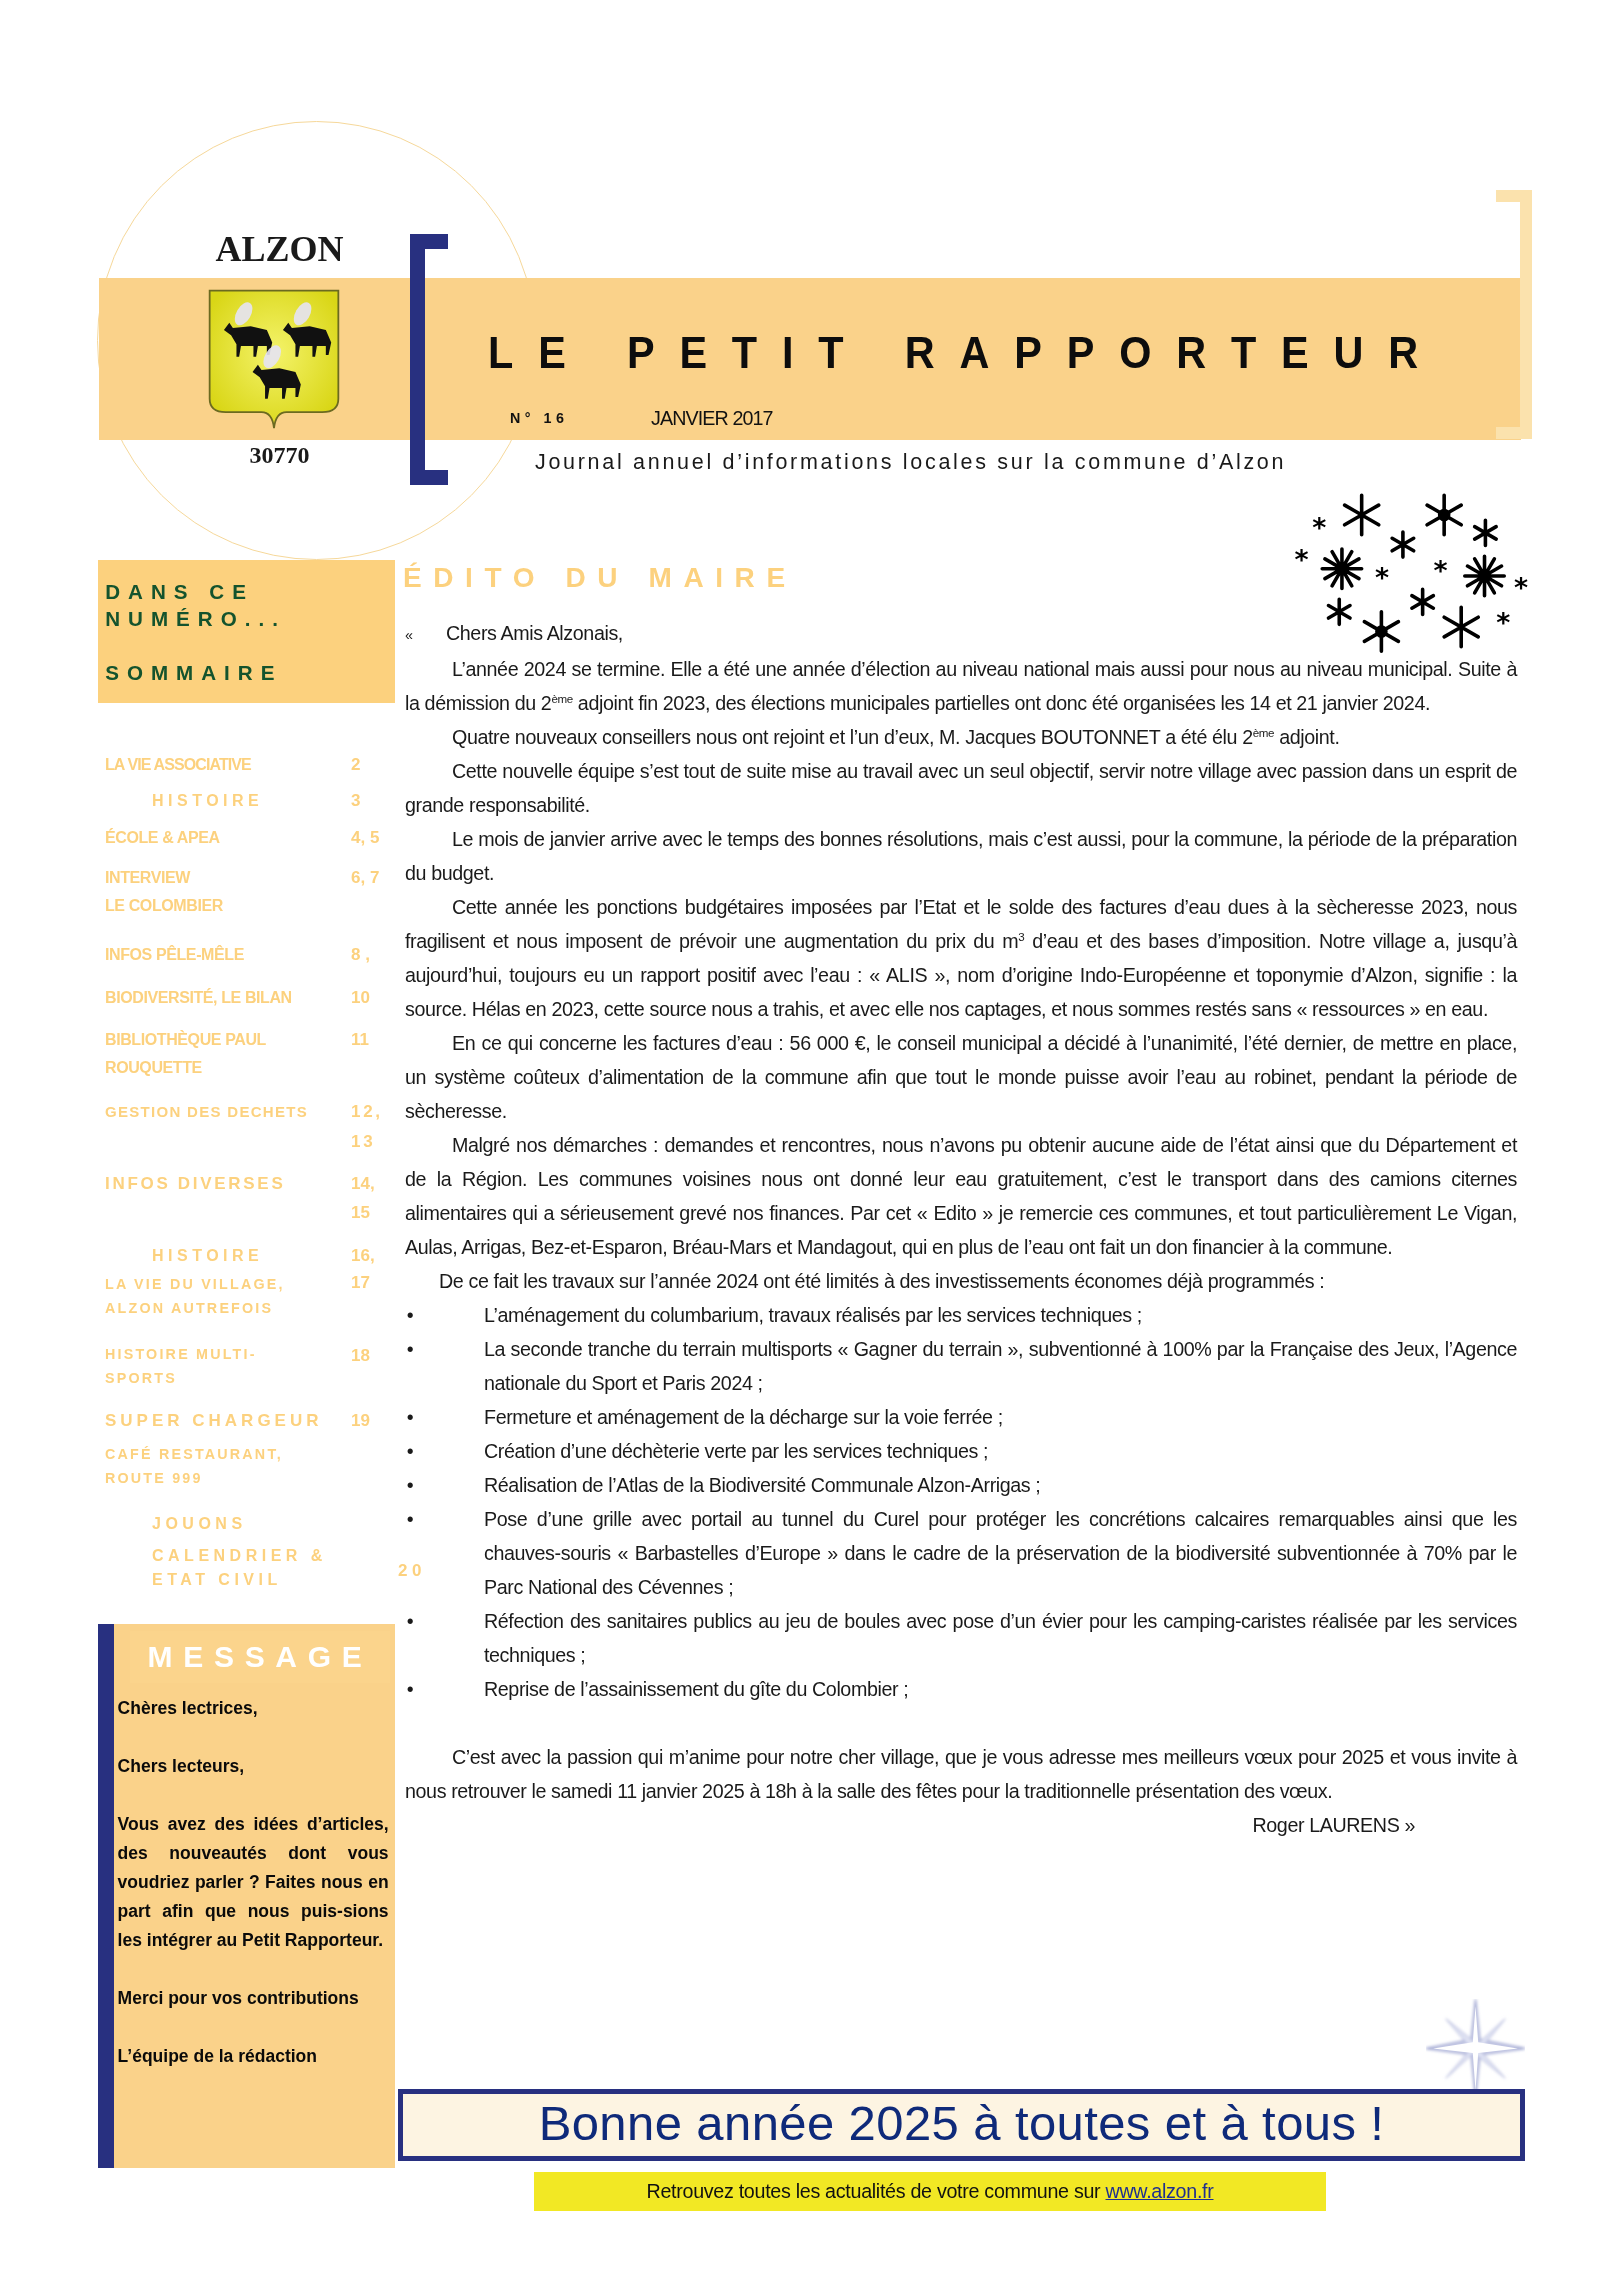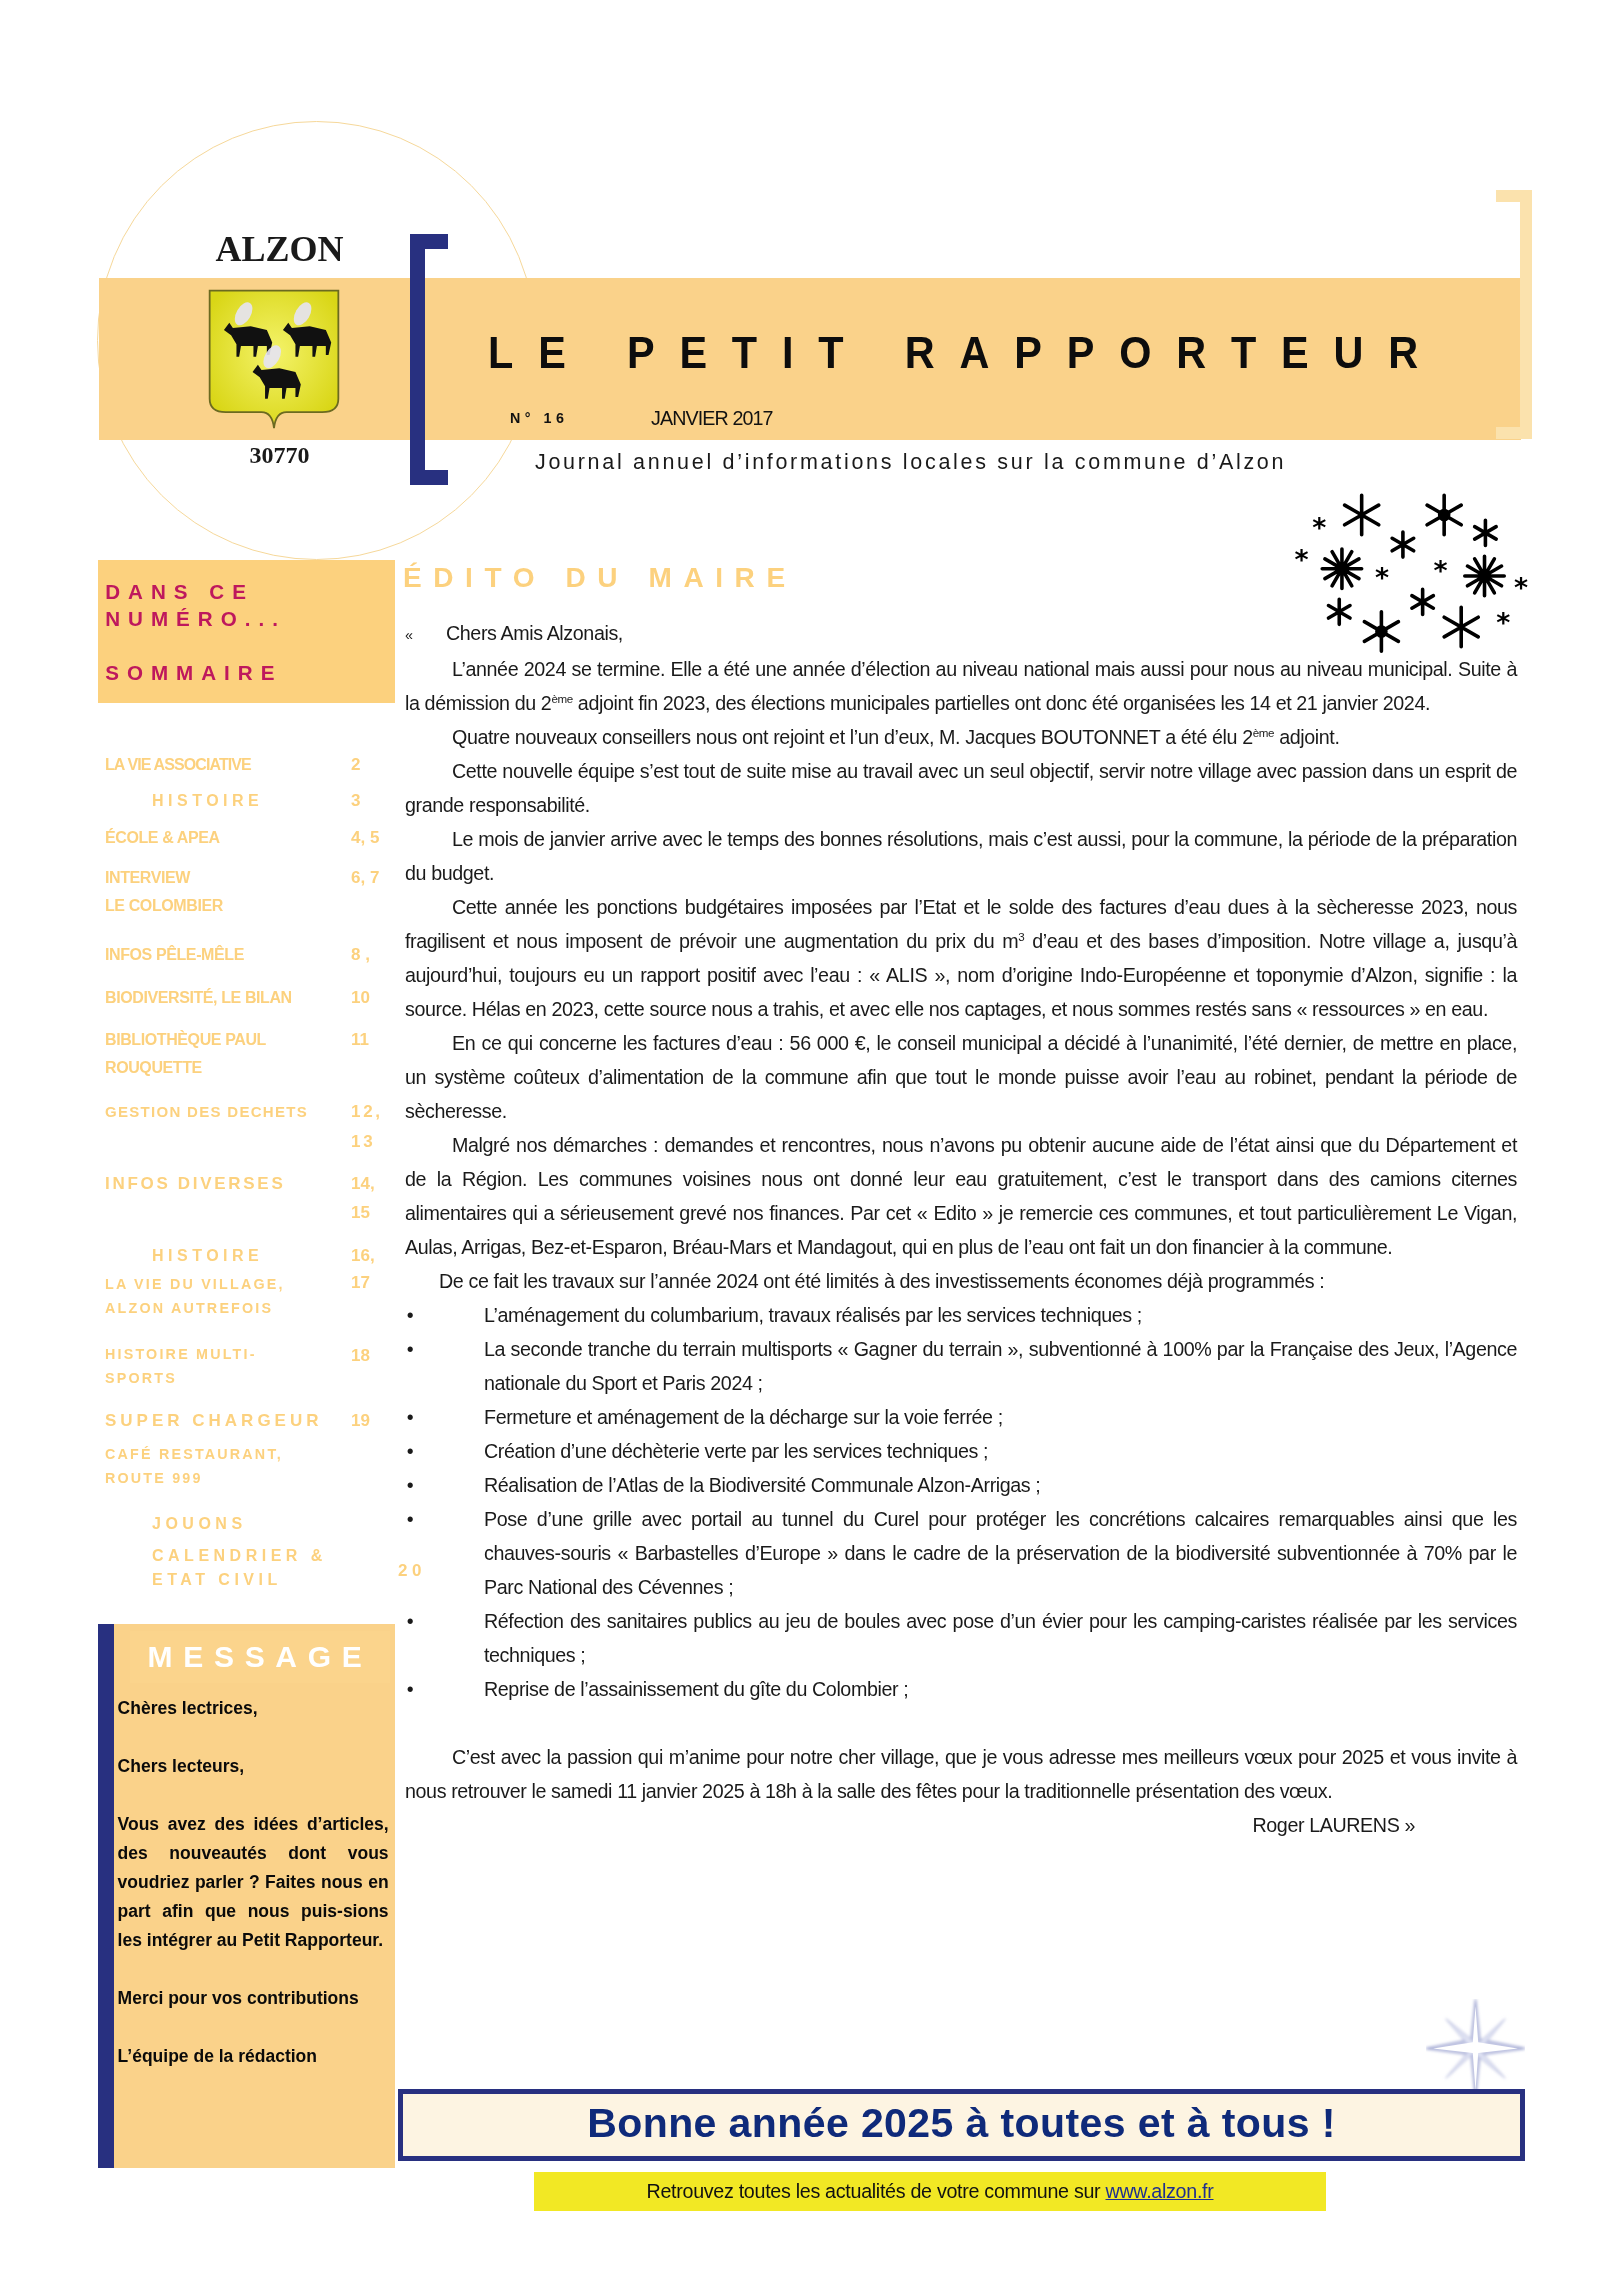--- a/index.html
+++ b/index.html
@@ -53,21 +53,21 @@
   .snowflakes {
     position: absolute; left: 1272px; top: 488px; width: 269px; height: 166px;
   }
 
   
   .toc-head {
     position: absolute; left: 98px; top: 560px; width: 297px; height: 143px;
     background: #fcd17e; padding: 18px 7.2px;
   }
   .toc-head .line {
-    font-weight: bold; color: #be185d; font-size: 20.6px; letter-spacing: 8px; line-height: 27px;
+    font-weight: bold; color: #14532d; font-size: 20.6px; letter-spacing: 8px; line-height: 27px;
   }
   .toc-head .sommaire { margin-top: 27px; }
   .toc {
     position: absolute; left: 105px; top: 751px; width: 291px;
   }
   .toc-item { position: absolute; left: 0; width: 291px; color: #fcd17e; font-weight: bold; }
   .toc-item .label { position: absolute; left: 0; width: 233px; font-size: 16px; line-height: 28px; }
   .toc-item .page { position: absolute; left: 246px; width: 45px; font-size: 17px; line-height: 28px; }
   .sp-wide { letter-spacing: 4.5px; margin-left: 47px; }
   .sp-mid { letter-spacing: 2.2px; }
@@ -112,21 +112,21 @@
 
   .star {
     position: absolute; left: 1426px; top: 1999px; width: 99px; height: 99px;
   }
 
   .greeting-box {
     position: absolute; left: 398px; top: 2089px; width: 1127px; height: 72px;
     background: #fdf4e2; border: 5.4px solid #283080; text-align: center;
   }
   .greeting-box span {
-    font-weight: bold; font-size: 41px; line-height: 59px; color: #0f2a7a; letter-spacing: 0.4px;
+    font-weight: normal; font-size: 49px; line-height: 59px; color: #0f2a7a; letter-spacing: 0.4px;
   }
   .footer-bar {
     position: absolute; left: 534px; top: 2172px; width: 792px; height: 39px;
     background: #f2e824; text-align: center; font-size: 19.7px; line-height: 39px; color: #111;
     letter-spacing: -0.3px;
   }
   .footer-bar a { color: #1f2f8f; text-decoration: underline; }
 </style>
 </head>
 <body>

